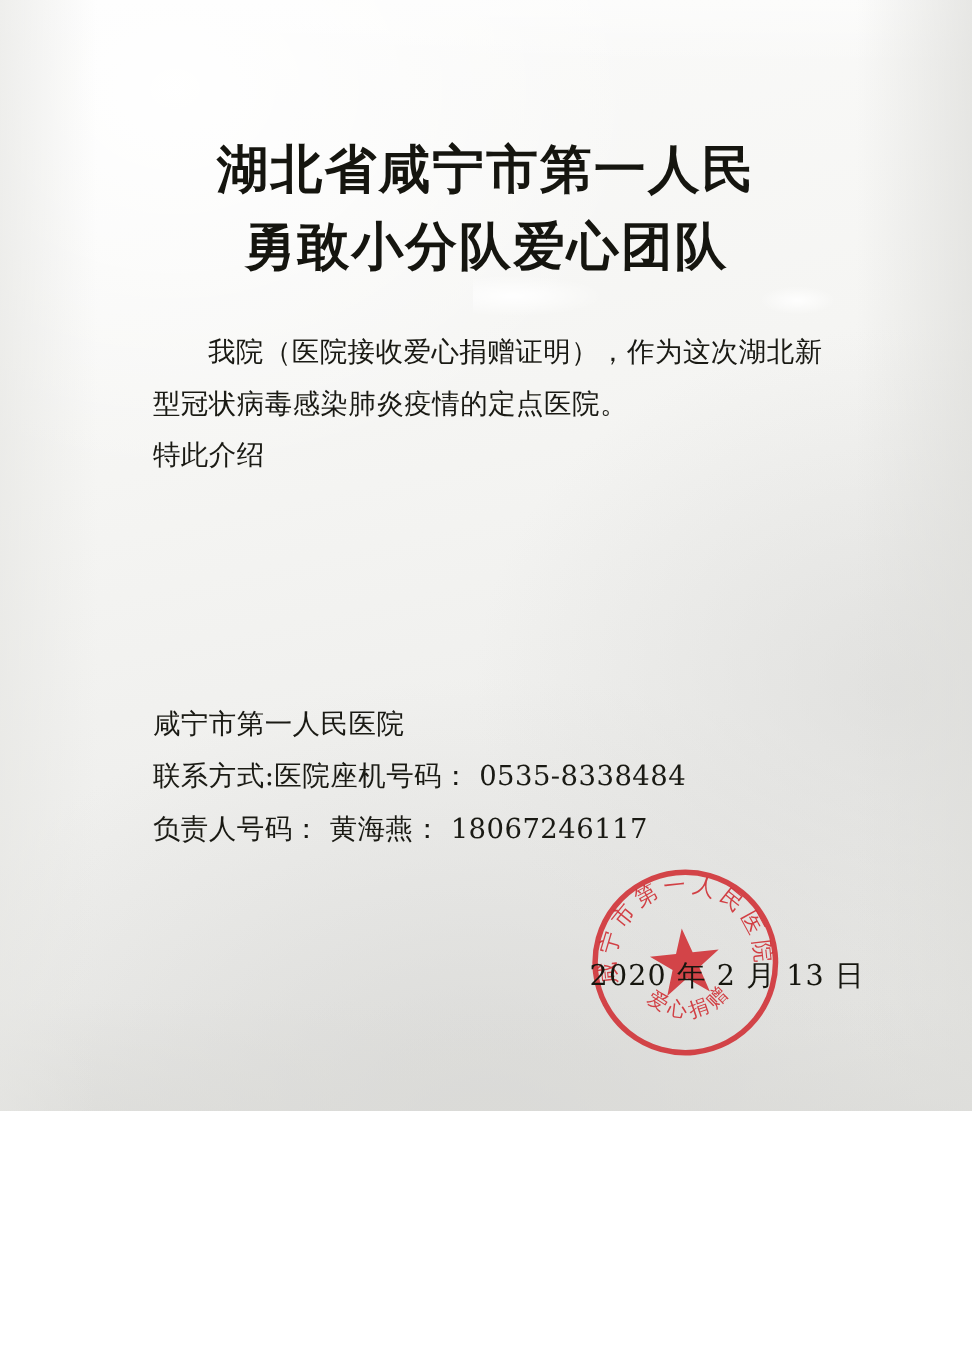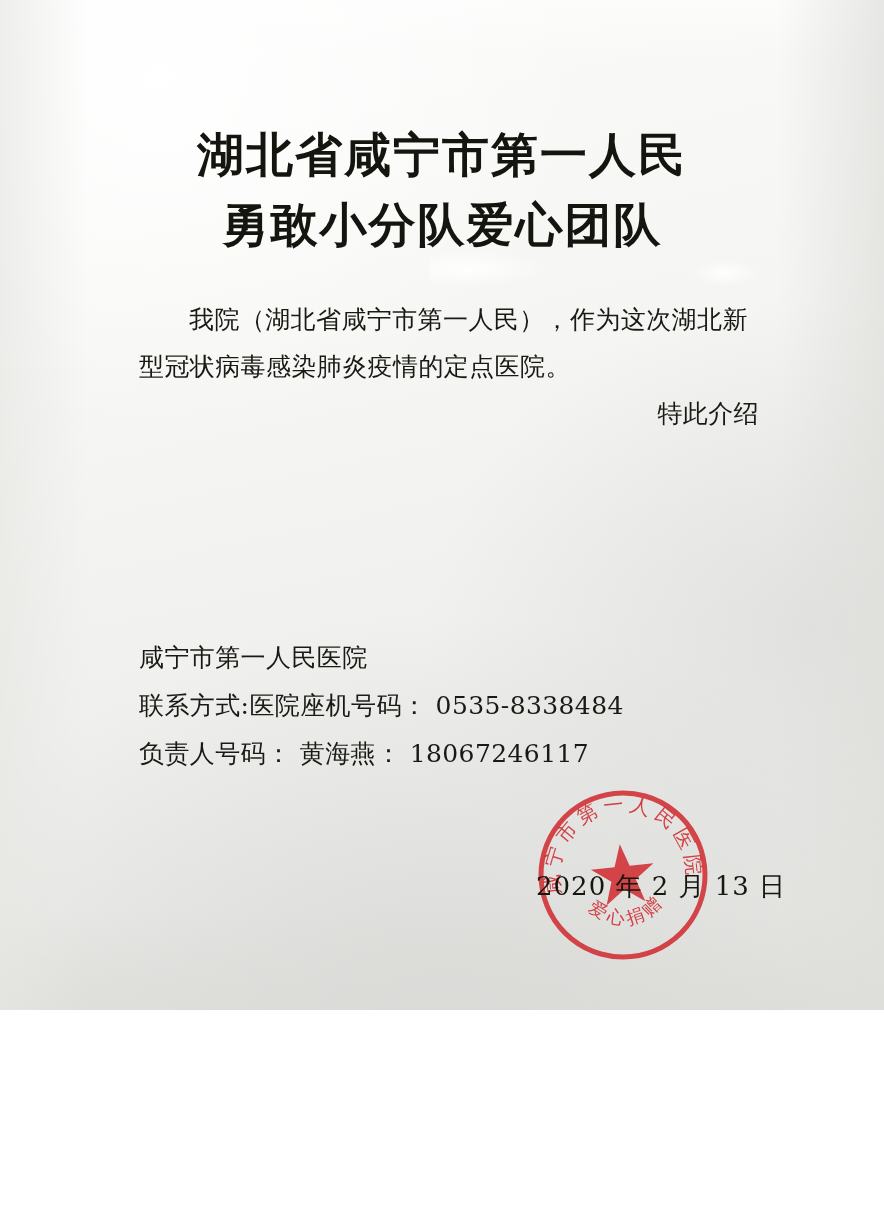--- a/index.html
+++ b/index.html
@@ -76,21 +76,21 @@
   }
   .p {
     font-family: "DejaVu Serif", "Liberation Serif", serif;
     font-size: 25px;
     line-height: 47px;
     color: #1a1a14;
     text-align: left;
     letter-spacing: 0.4px;
   }
   .p.indent { text-indent: 50px; }
-  .p.center { text-align: right; text-indent: 0; }
+  .p.center { text-align: left; text-indent: 0; }
 
   .contact-block {
     position: absolute;
     left: 139px;
     top: 634px;
     width: 660px;
   }
   .c {
     font-family: "DejaVu Serif", "Liberation Serif", serif;
     font-size: 25px;
@@ -143,21 +143,21 @@
   <div class="vignette"></div>
   <div class="glare"></div>
   <div class="glare2"></div>
 
   <div class="title-block">
     <div class="title-line">湖北省咸宁市第一人民</div>
     <div class="title-line">勇敢小分队爱心团队</div>
   </div>
 
   <div class="body-block">
-    <div class="p indent">我院（湖北省咸宁市第一人民），作为这次湖北新型冠状病毒感染肺炎疫情的定点医院。</div>
+    <div class="p indent">我院（医院接收爱心捐赠证明），作为这次湖北新型冠状病毒感染肺炎疫情的定点医院。</div>
     <div class="p center">特此介绍</div>
   </div>
 
   <div class="contact-block">
     <div class="c">咸宁市第一人民医院</div>
     <div class="c">联系方式:医院座机号码： 0535-8338484</div>
     <div class="c">负责人号码： 黄海燕： 18067246117</div>
   </div>
 
   <div class="stamp">

